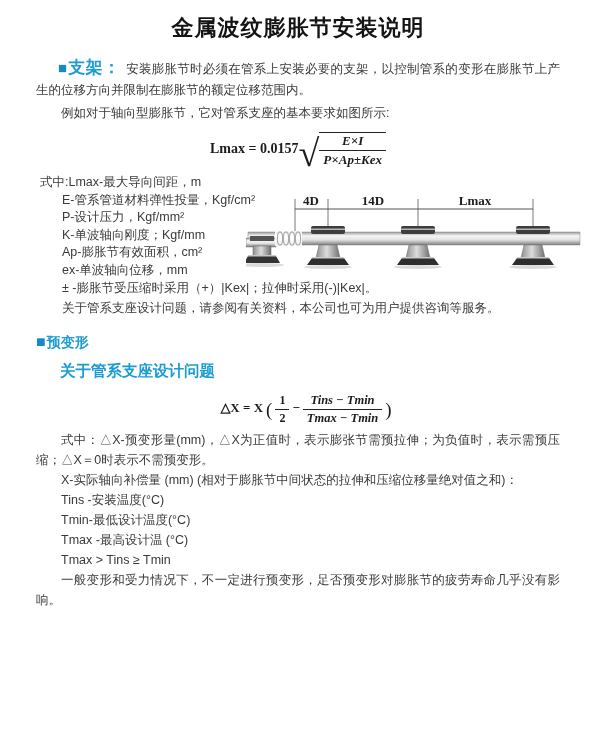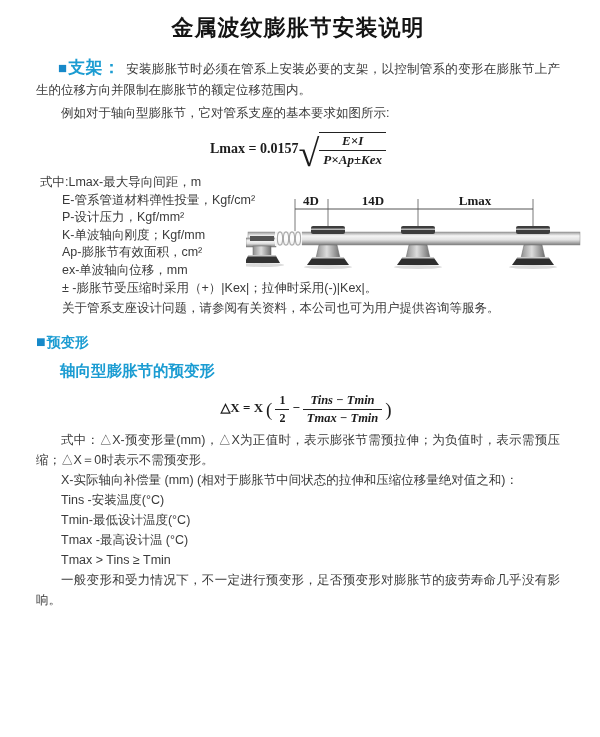--- a/index.html
+++ b/index.html
@@ -160,21 +160,21 @@
           <rect x="271" y="65" width="32" height="1.5" fill="#cccccc"></rect>
           <ellipse cx="287" cy="75" rx="24" ry="2" fill="#bdbdbd" opacity="0.55"></ellipse>
         </g>
       </g>
     </svg>
   </div>
 
   <h2 class="sec2"><span class="marker">■</span><span class="sec-label">预变形</span></h2>
 
 
-  <h3 class="sub axial">轴向型膨胀节的预变形</h3>
+  <h3 class="sub axial">关于管系支座设计问题</h3>
 
   <div class="formula f2">
     <span>△X = X</span><span class="fgap"></span><span class="bigp">(</span><span class="fgap"></span><span class="frac halffrac"><span class="num">1</span><span class="den">2</span></span><span class="fgap"></span><span>−</span><span class="fgap"></span><span class="frac tfrac"><span class="num">Tins − Tmin</span><span class="den">Tmax − Tmin</span></span><span class="fgap"></span><span class="bigp">)</span>
   </div>
 
   <div class="notes">
     <div class="n-indent">式中：△X-预变形量(mm)，△X为正值时，表示膨张节需预拉伸；为负值时，表示需预压缩；△X＝0时表示不需预变形。</div>
     <div class="n-item">X-实际轴向补偿量 (mm) (相对于膨胀节中间状态的拉伸和压缩位移量绝对值之和)：</div>
     <div class="n-item">Tins -安装温度(°C)</div>
     <div class="n-item">Tmin-最低设计温度(°C)</div>

